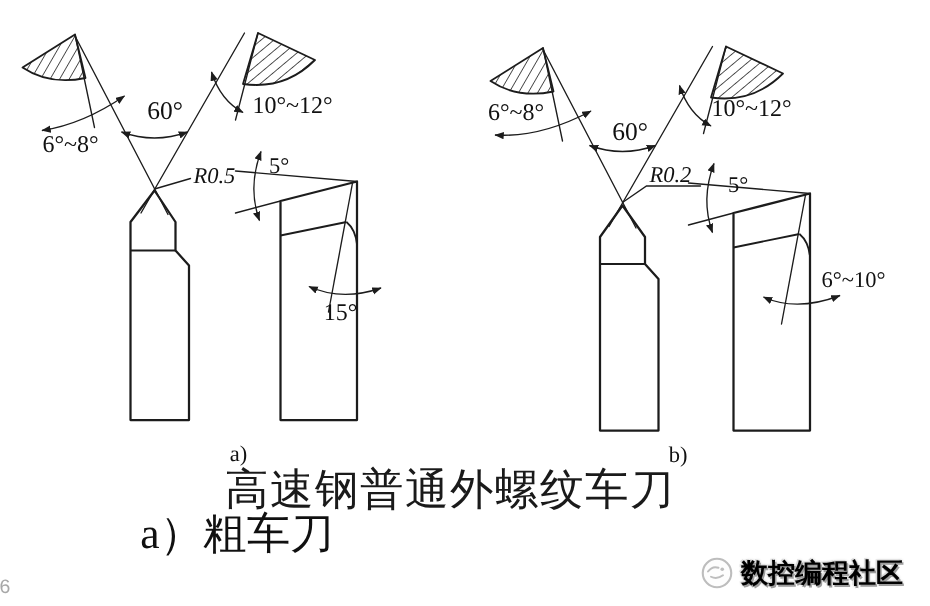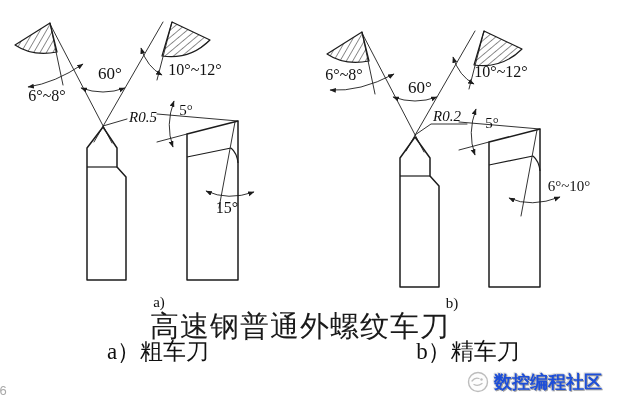--- a/index.html
+++ b/index.html
@@ -10,26 +10,26 @@
   .md{fill:none;stroke:#1c1c1c;stroke-width:1.2;stroke-linejoin:round;}
   .thin{fill:none;stroke:#1c1c1c;stroke-width:0.9;stroke-linecap:round;}
   .arc{fill:none;stroke:#1c1c1c;stroke-width:0.9;}
   .wedge{stroke:#1c1c1c;stroke-width:1.2;stroke-linejoin:round;}
   .ann{font-size:16px;}
   .ann-big{font-size:17px;}
   .ann-sm{font-size:15px;}
   .rlab{font-size:15px;font-style:italic;}
   .caption{position:absolute;left:150px;top:307px;width:300px;text-align:center;
            font-size:29px;letter-spacing:1px;color:#1a1a1a;white-space:nowrap;}
-  .sublabel{position:absolute;top:336px;width:220px;text-align:center;font-size:23px;
+  .sublabel{position:absolute;top:336px;width:220px;text-align:center;font-size:29px;
             color:#101010;white-space:nowrap;}
   .sublabel.a{left:48px;}
   .sublabel.b{left:358px;}
   .watermark{position:absolute;left:466px;top:370px;display:flex;align-items:center;gap:4px;}
-  .watermark-text{font-size:18px;font-weight:bold;color:#1d4ed8;white-space:nowrap;
+  .watermark-text{font-size:18px;font-weight:bold;color:#000000;white-space:nowrap;
                   text-shadow:1px 1px 0 #9e9e9e,-1px -1px 0 #d9d9d9,0 0 2px #b5b5b5;}
   .page-indicator{position:absolute;left:-4px;top:383px;font-family:"Liberation Sans",sans-serif;
                   font-size:13px;color:#a8a8a8;}
 </style>
 </head>
 <body>
 
 <div class="canvas">
 
   <svg width="620" height="404" viewBox="0 0 620 404" style="position:absolute;left:0;top:0;">
@@ -108,21 +108,20 @@
       <path d="M476,109 Q467,133 475,155" class="arc" marker-start="url(#arw)" marker-end="url(#arw)"></path>
       <text x="492" y="128" text-anchor="middle" class="ann-sm">5°</text>
       <path d="M509,198 Q531,208 560,197" class="arc" marker-start="url(#arw)" marker-end="url(#arw)"></path>
       <text x="569" y="191" text-anchor="middle" class="ann-sm">6°~10°</text>
       <text x="452" y="308" text-anchor="middle" class="ann-sm">b)</text>
     </g>
   </svg>
 
   <div class="caption">高速钢普通外螺纹车刀</div>
   <div class="sublabel a">a）粗车刀</div>
-  <div class="sublabel b">b）精车刀</div>
 
   <div class="watermark">
     <svg width="24" height="24" viewBox="0 0 24 24">
       <circle cx="12" cy="12" r="9.5" fill="#fdfdfd" stroke="#bdbdbd" stroke-width="1.4"></circle>
       <path d="M6,11 Q9,7 13,8.5 M8,14.5 Q12,16.5 16,13.5" fill="none" stroke="#bdbdbd" stroke-width="1.3" stroke-linecap="round"></path>
       <circle cx="15.5" cy="9.5" r="1.2" fill="#bdbdbd"></circle>
     </svg>
     <span class="watermark-text">数控编程社区</span>
   </div>
 

